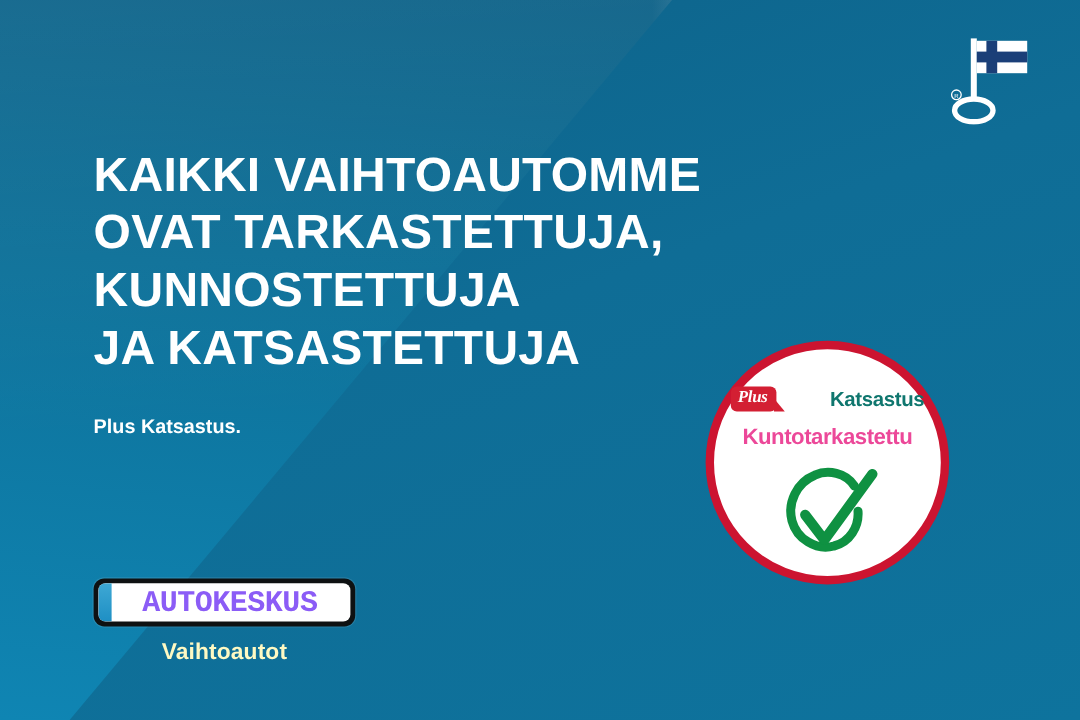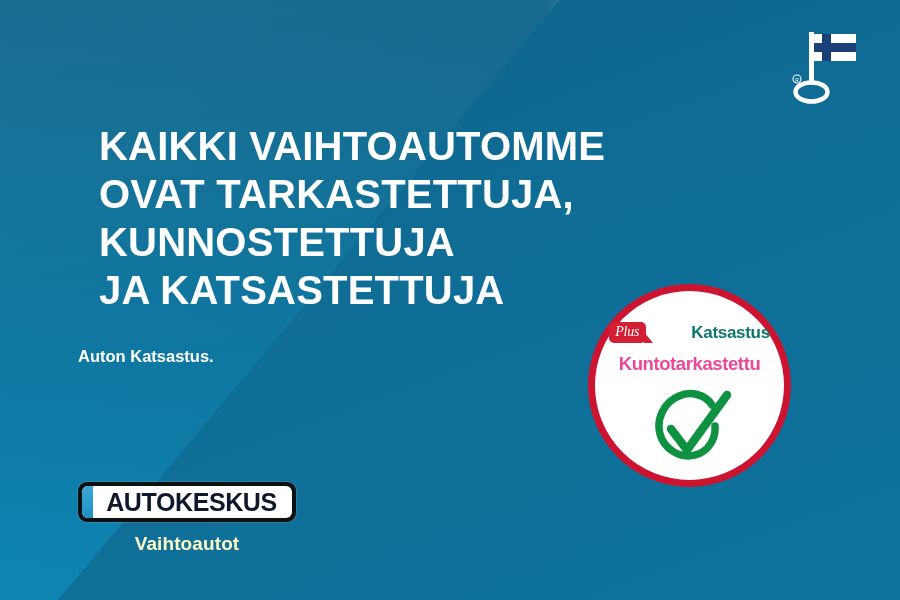--- a/index.html
+++ b/index.html
@@ -62,21 +62,20 @@
   .headline {
     position: absolute;
     left: 78px;
     top: 122px;
     width: 620px;
     color: #ffffff;
     font-size: 40px;
     font-weight: bold;
     line-height: 48px;
     letter-spacing: 0.2px;
-    margin-left: 21px;
   }
   .headline .ln { display: block; white-space: nowrap; }
 
   
   .subtitle {
     position: absolute;
     left: 78px;
     top: 343px;
     width: 420px;
     color: #ffffff;
@@ -117,26 +116,27 @@
   .plate-band {
     position: absolute;
     left: 0;
     top: 0;
     bottom: 0;
     width: 11px;
     background: linear-gradient(to bottom, #3ea8d4, #1e8fc4);
   }
   .plate-text {
     position: relative;
-    color: #0f172a;
+    color: #8b5cf6;
     font-size: 25px;
     font-weight: bold;
     letter-spacing: -0.4px;
     padding-left: 9px;
     line-height: 1;
+    font-family: Liberation Mono, monospace;
   }
   .logo-sub {
     margin-top: 11px;
     text-align: center;
     width: 218px;
     color: #fef9c3;
     font-size: 19px;
     font-weight: bold;
     letter-spacing: 0.1px;
   }
@@ -164,21 +164,21 @@
     gap: 5px;
   }
   .plus-bubble {
     position: relative;
     background: #d31f33;
     border-radius: 5px;
     padding: 2px 7px 3px 6px;
     color: #ffffff;
     font-family: "Liberation Serif", serif;
     font-style: italic;
-    font-weight: normal;
+    font-weight: bold;
     font-size: 14px;
     line-height: 1.15;
     letter-spacing: -0.2px;
   }
   .plus-bubble::after {
     content: "";
     position: absolute;
     right: -7px;
     bottom: 0px;
     width: 0;
@@ -242,21 +242,21 @@
   </div>
 
   <div class="headline">
     <span class="ln">KAIKKI VAIHTOAUTOMME</span>
     <span class="ln">OVAT TARKASTETTUJA,</span>
     <span class="ln">KUNNOSTETTUJA</span>
     <span class="ln">JA KATSASTETTUJA</span>
   </div>
 
   <div class="subtitle">
-    <span class="ln">Auton Katsastus.</span>
+    <span class="ln">Plus Katsastus.</span>
   </div>
 
   <div class="badge">
     <div class="badge-brand">
       <span class="plus-bubble">Plus</span>
       <span class="katsastus-word">Katsastus</span>
     </div>
     <div class="badge-title">Kuntotarkastettu</div>
     <div class="badge-check">
       <svg viewBox="0 0 96 80" width="96" height="80" aria-hidden="true">

